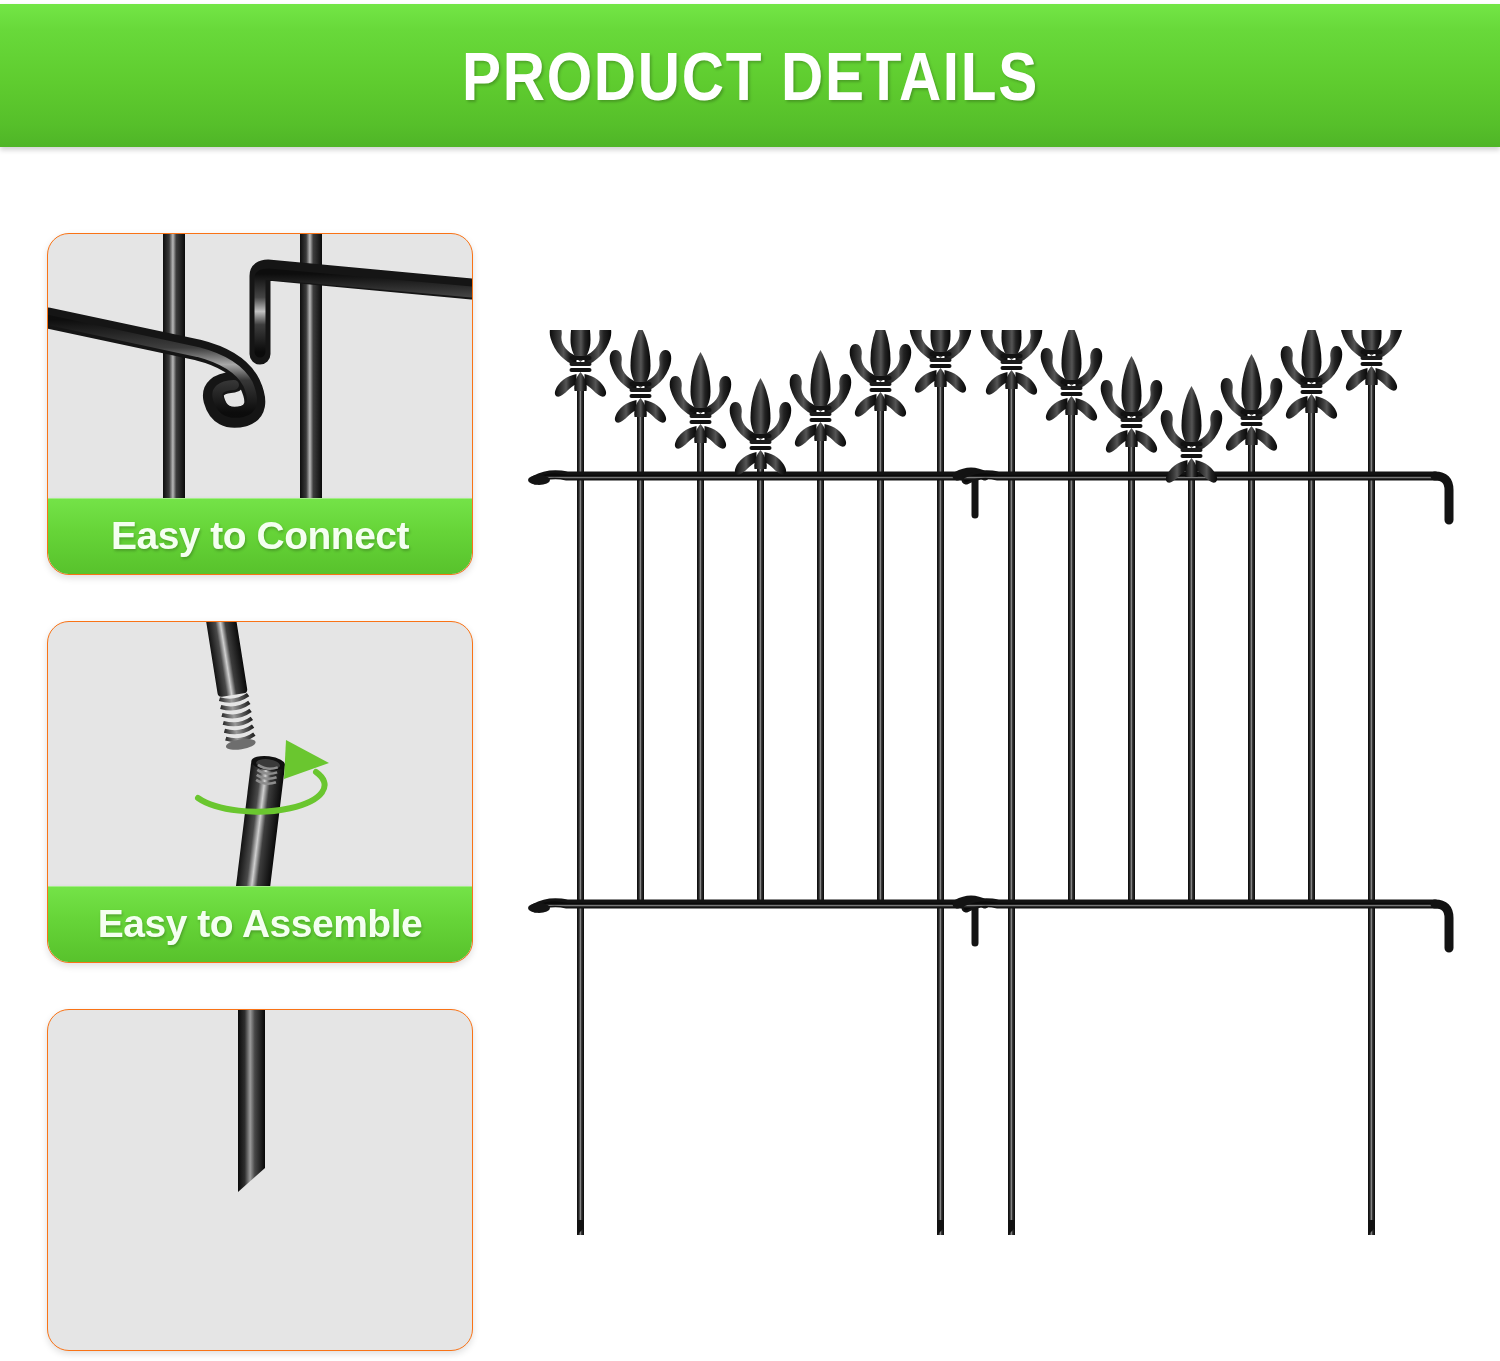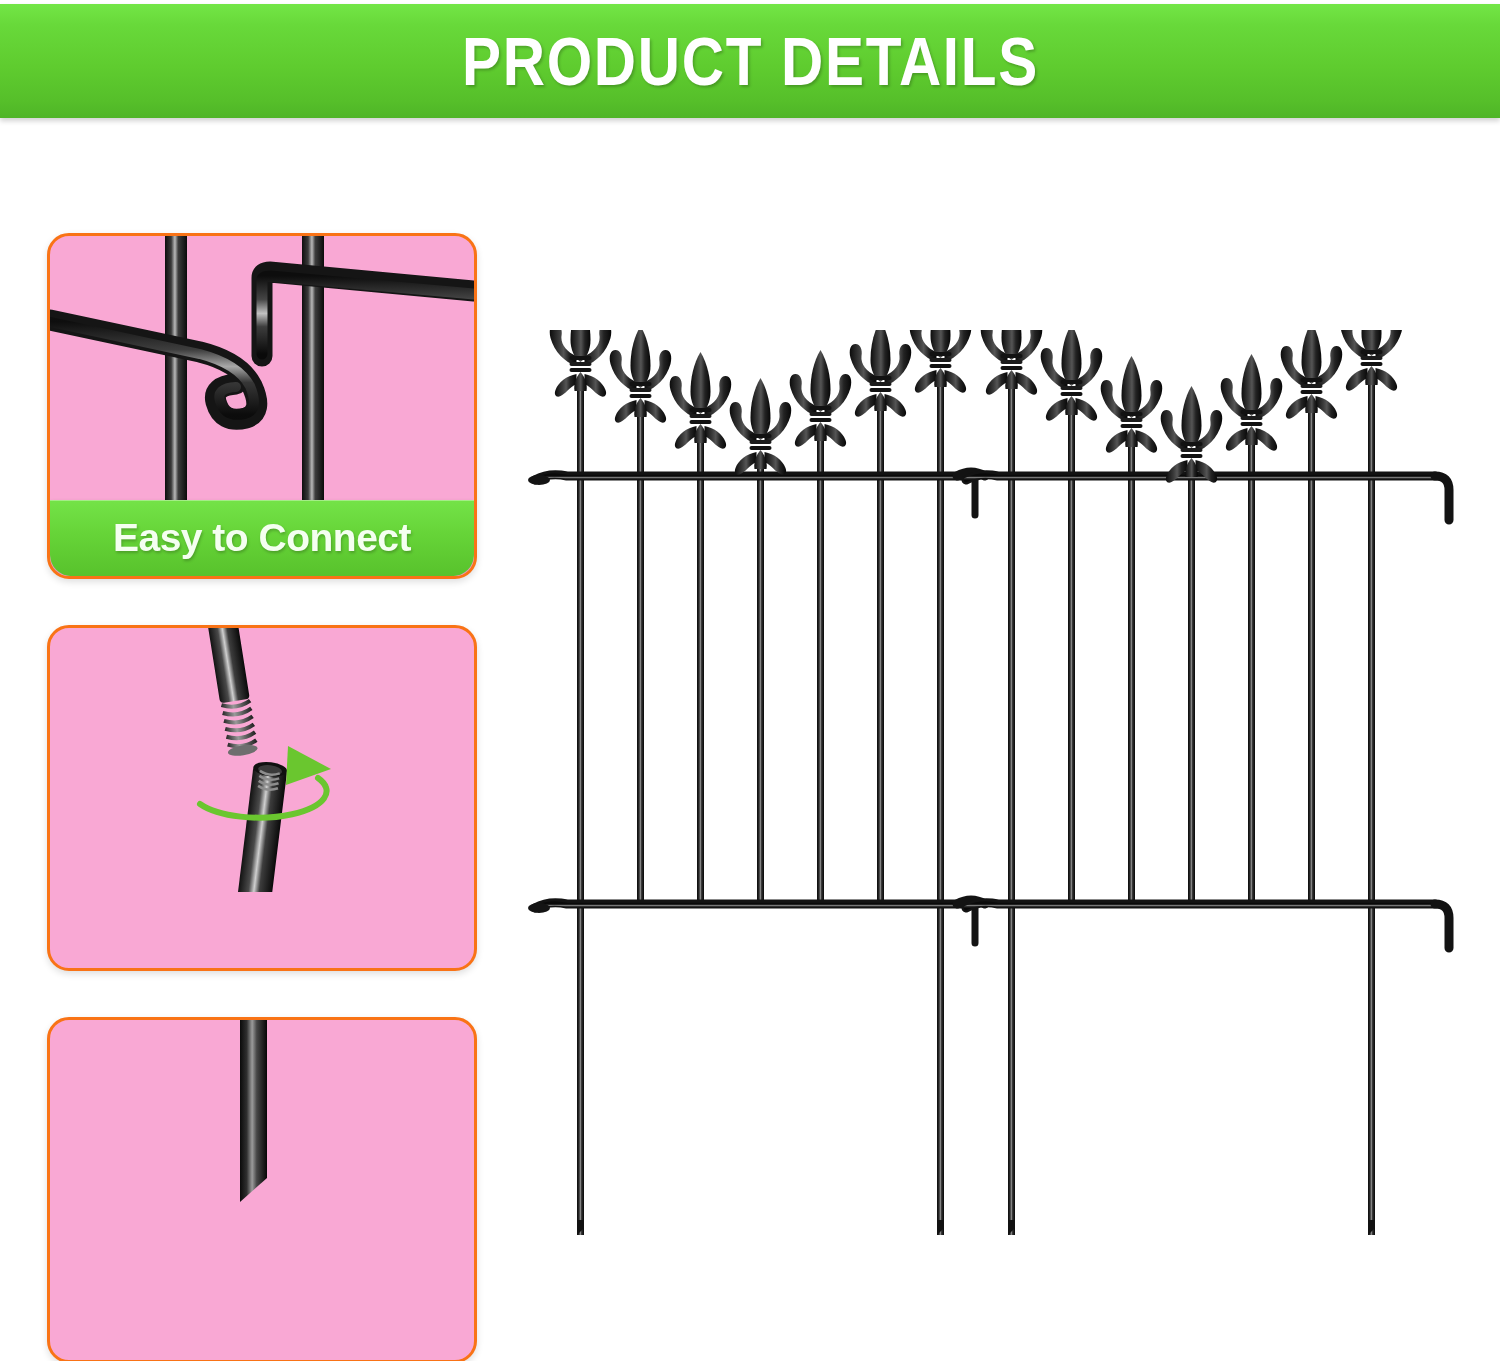--- a/index.html
+++ b/index.html
@@ -6,43 +6,43 @@
   body{
     width:1500px;height:1361px;
     background:#ffffff;
     font-family:"Liberation Sans", sans-serif;
     overflow:hidden;
     position:relative;
   }
 
   
   .banner{
-    position:absolute;left:0;top:4px;width:1500px;height:114px;
+    position:absolute;left:0;top:4px;width:1500px;height:143px;
     background:linear-gradient(to bottom,#73e646 0%,#68d93a 18%,#5fcc2f 55%,#56bf2a 85%,#4fb527 100%);
     display:flex;align-items:center;justify-content:center;
     box-shadow:0 3px 5px rgba(0,0,0,0.18);
   }
   .banner-title{
     color:#ffffff;
     font-size:68px;
     font-weight:bold;
     letter-spacing:2px;
     font-family:"Liberation Sans Narrow","Liberation Sans",sans-serif;
     transform:scaleX(0.86);
     text-shadow:2px 2px 3px rgba(0,0,0,0.22);
     white-space:nowrap;
   }
 
   
   .cards{position:absolute;left:47px;top:233px;width:426px;}
   .card{
     position:relative;
     width:424px;height:340px;
-    background:#f9a8d4;
-    border:3px solid #f97316;
+    background:#e5e5e5;
+    border:1px solid #f97316;
     border-radius:22px;
     box-shadow:0 3px 7px rgba(0,0,0,0.13);
     overflow:hidden;
     margin-bottom:46px;
   }
   .card-art{position:absolute;left:0;top:0;width:424px;height:264px;overflow:hidden;}
   .caption{
     position:absolute;left:0;bottom:0;width:424px;height:76px;
     background:linear-gradient(to bottom,#74e348 0%,#66d438 45%,#58c22c 100%);
     display:flex;align-items:center;justify-content:center;
@@ -146,20 +146,23 @@
             <path d="M203 154 q10 5 20 0"></path>
               <path d="M203 159 q10 5 20 0"></path>
           </g>
         </g>
 
         <g>
           <path d="M 150 176 A 66 26 0 1 0 268 150" fill="none" stroke="#6ac62f" stroke-width="6" stroke-linecap="round"></path>
           <path d="M 238 118 L 281 141 L 236 157 Z" fill="#6ac62f"></path>
         </g>
       </svg>
+    </div>
+    <div class="caption">
+      <span class="caption-text">Easy to Assemble</span>
     </div>
   </div>
 
   <div class="card">
     <div class="card-art">
       <svg width="424" height="264" viewBox="0 0 424 264">
         <defs>
           <linearGradient id="stakeG" x1="0" y1="0" x2="1" y2="0">
             <stop offset="0%" stop-color="#0a0a0a"></stop>
             <stop offset="25%" stop-color="#2f2f2f"></stop>

